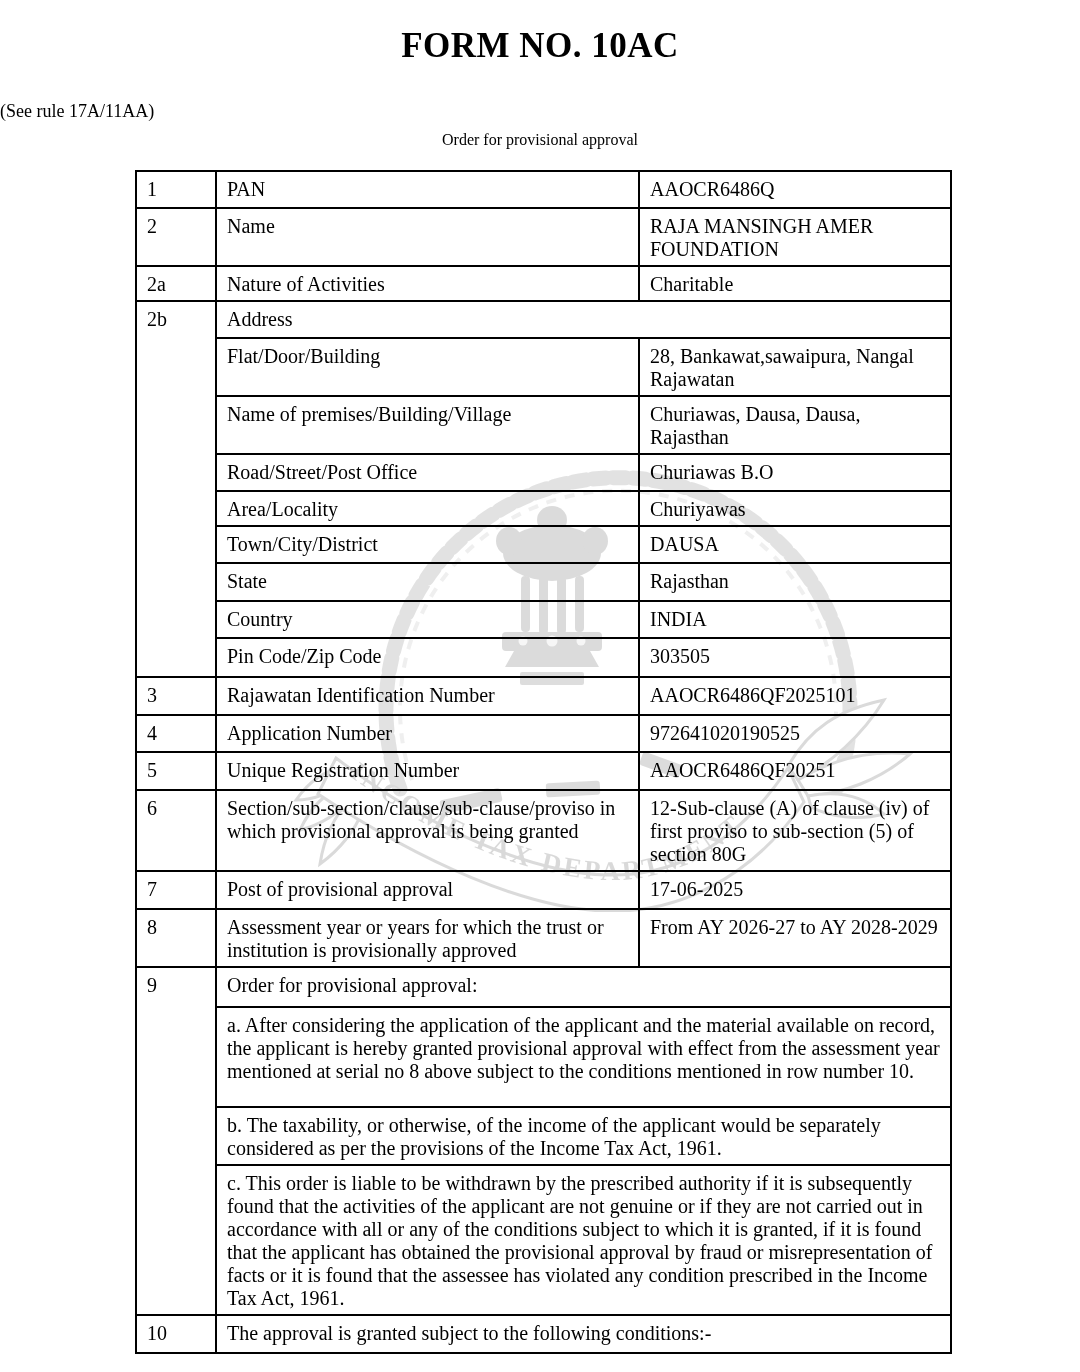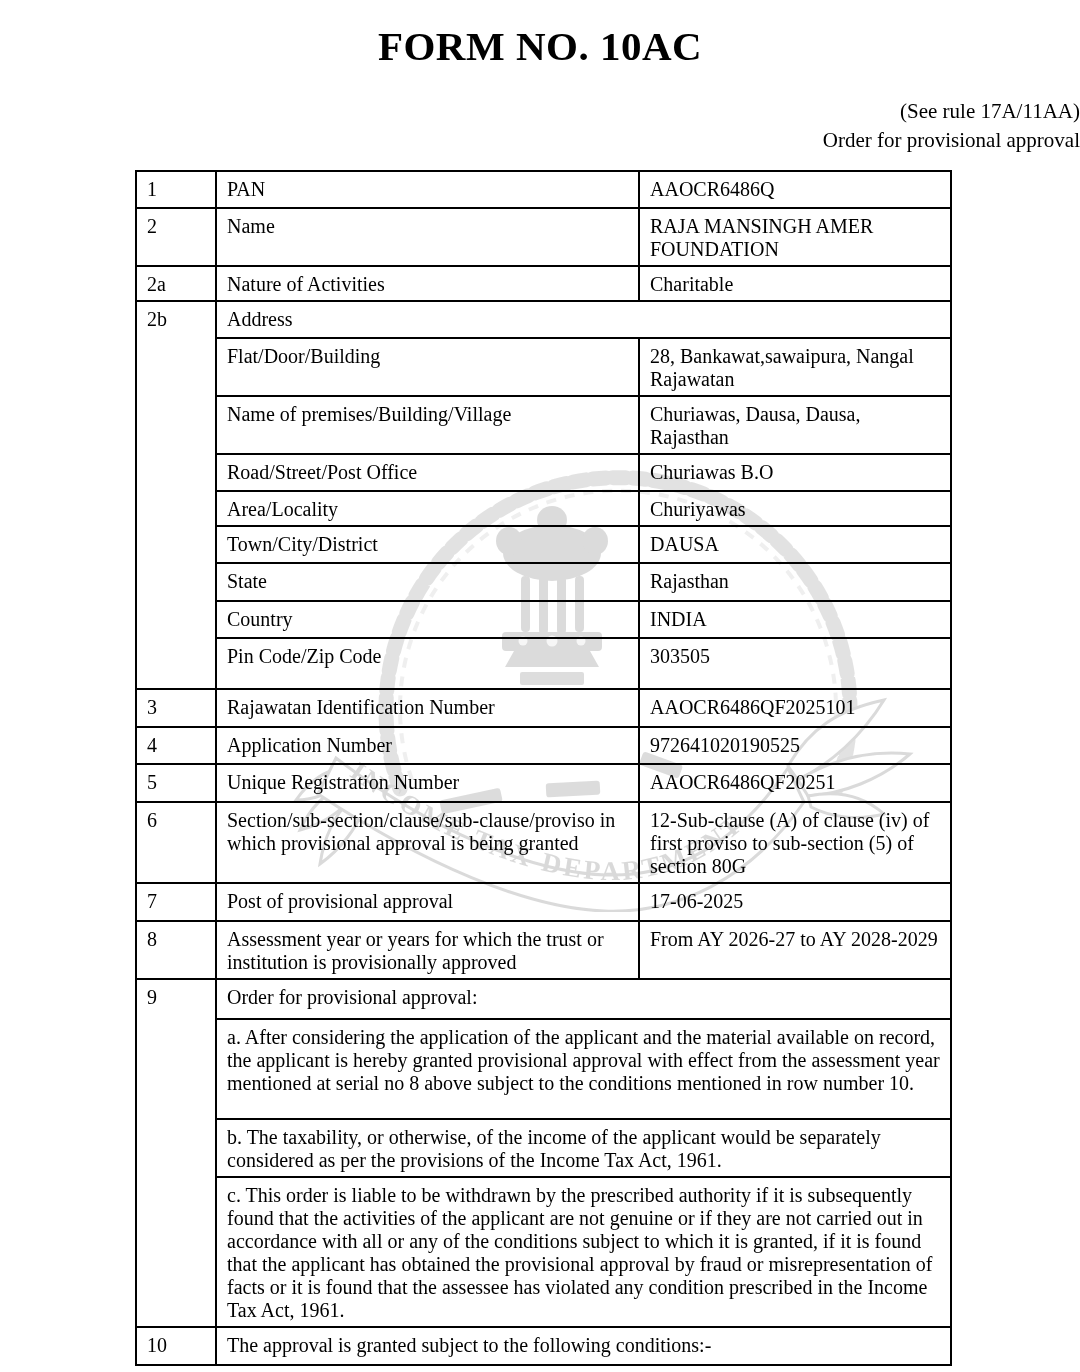--- a/index.html
+++ b/index.html
@@ -9,37 +9,37 @@
     height: 1372px;
     background: #ffffff;
     overflow: hidden;
     font-family: "Liberation Serif", serif;
     color: #000;
   }
   .title {
     margin: 0;
     padding-top: 27px;
     text-align: center;
-    font-size: 41px;
+    font-size: 35px;
     line-height: 38px;
     font-weight: bold;
     letter-spacing: 0.5px;
   }
   .subtitle-rule {
     margin: 0;
     padding-top: 33px;
-    text-align: right;
-    font-size: 21px;
+    text-align: left;
+    font-size: 18px;
     line-height: 26px;
   }
   .subtitle-order {
     margin: 0;
     padding-top: 3px;
-    text-align: right;
-    font-size: 21px;
+    text-align: center;
+    font-size: 16px;
     line-height: 26px;
   }
   .watermark {
     position: absolute;
     left: 288px;
     top: 428px;
     width: 644px;
     height: 484px;
     z-index: 0;
     opacity: 0.62;
@@ -170,21 +170,21 @@
           <td>DAUSA</td>
         </tr>
         <tr style="height:38px">
           <td>State</td>
           <td>Rajasthan</td>
         </tr>
         <tr style="height:37px">
           <td>Country</td>
           <td>INDIA</td>
         </tr>
-        <tr style="height:51px">
+        <tr style="height:39px">
           <td>Pin Code/Zip Code</td>
           <td>303505</td>
         </tr>
         <tr style="height:38px">
           <td class="num">3</td>
           <td>Rajawatan Identification Number</td>
           <td>AAOCR6486QF2025101</td>
         </tr>
         <tr style="height:37px">
           <td class="num">4</td>

